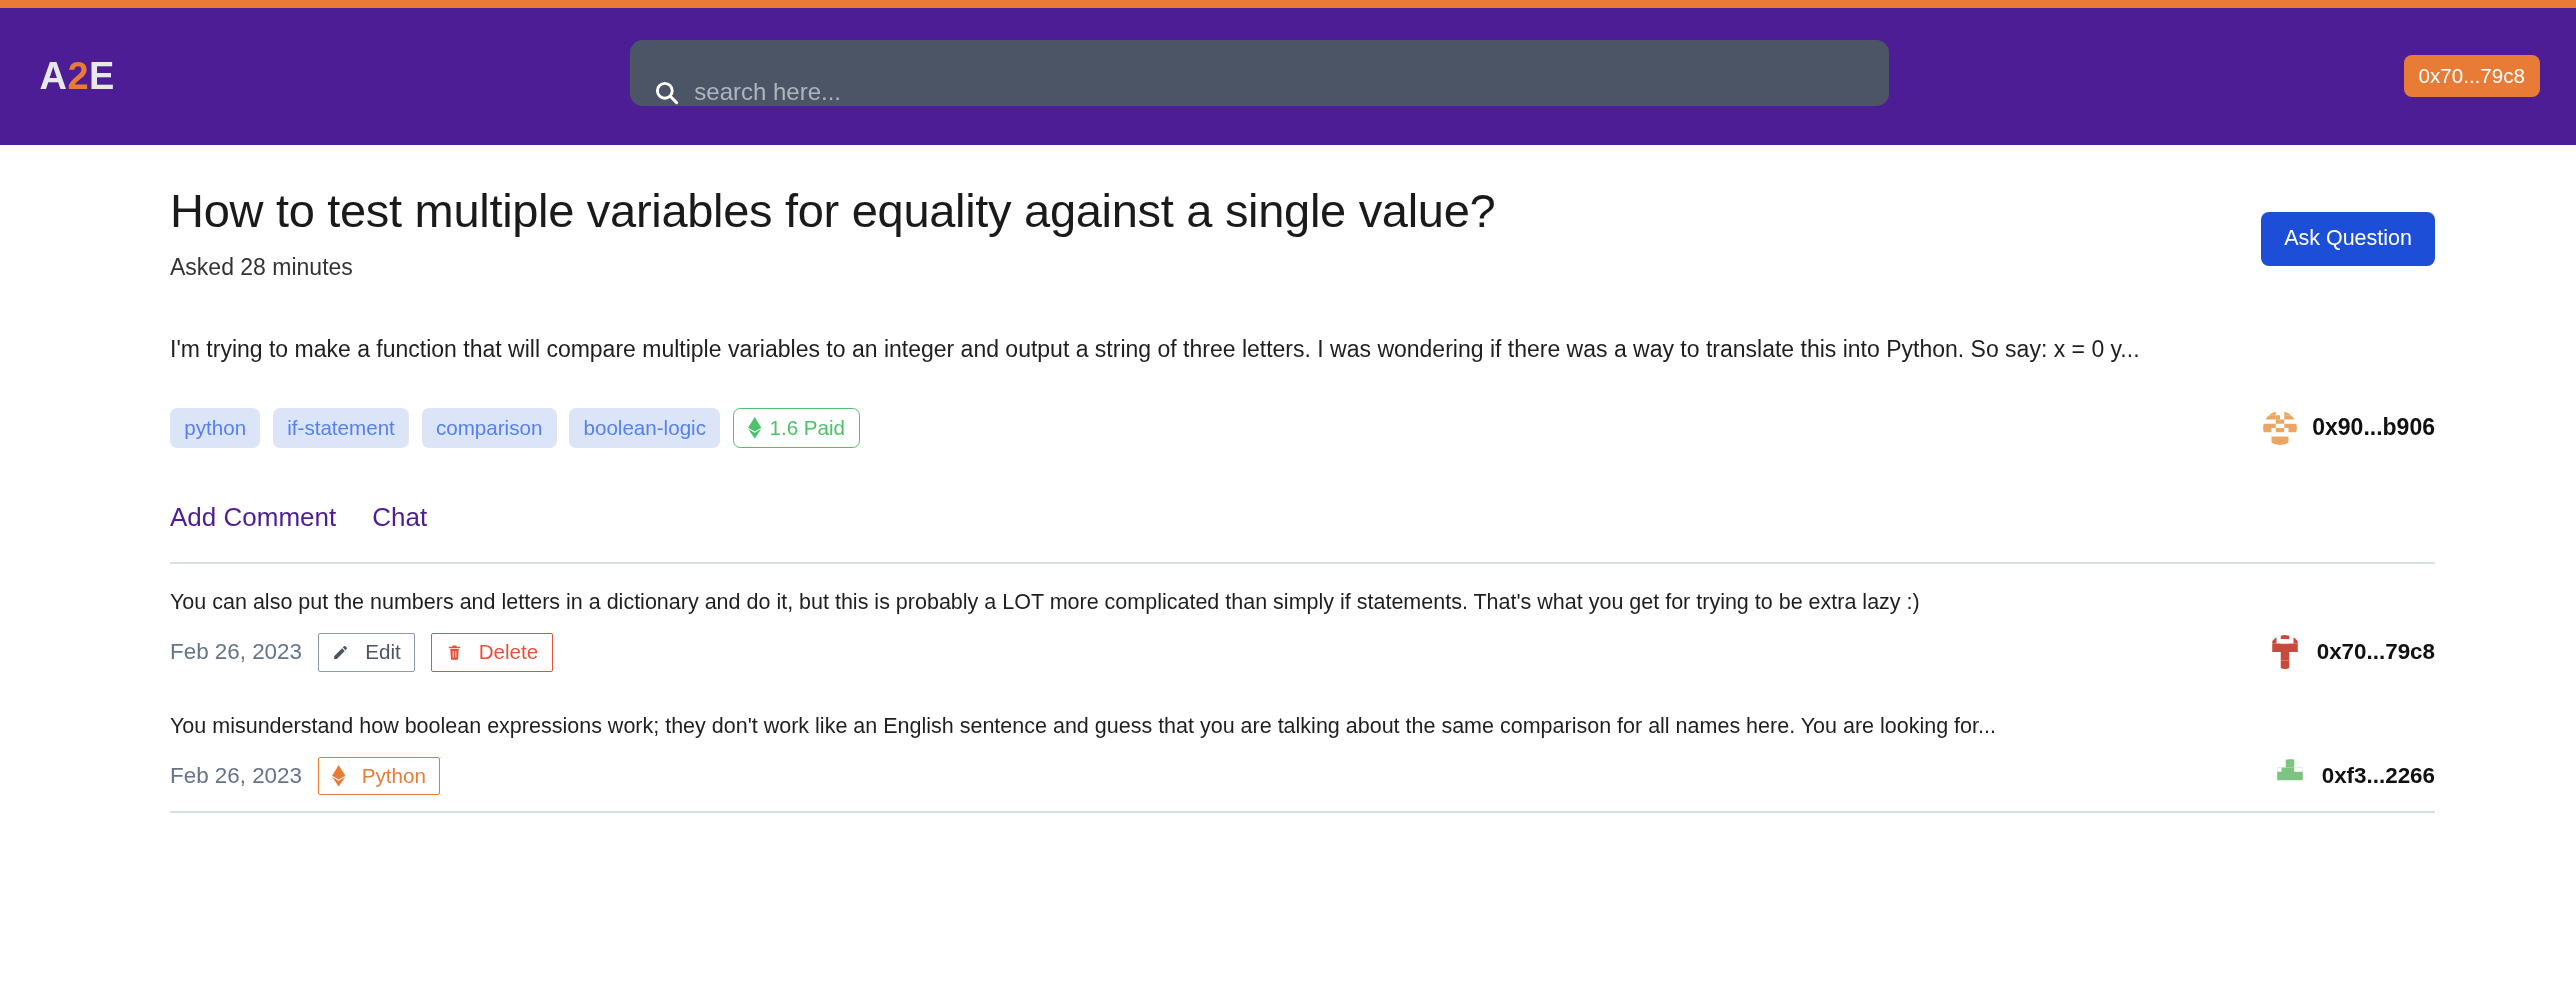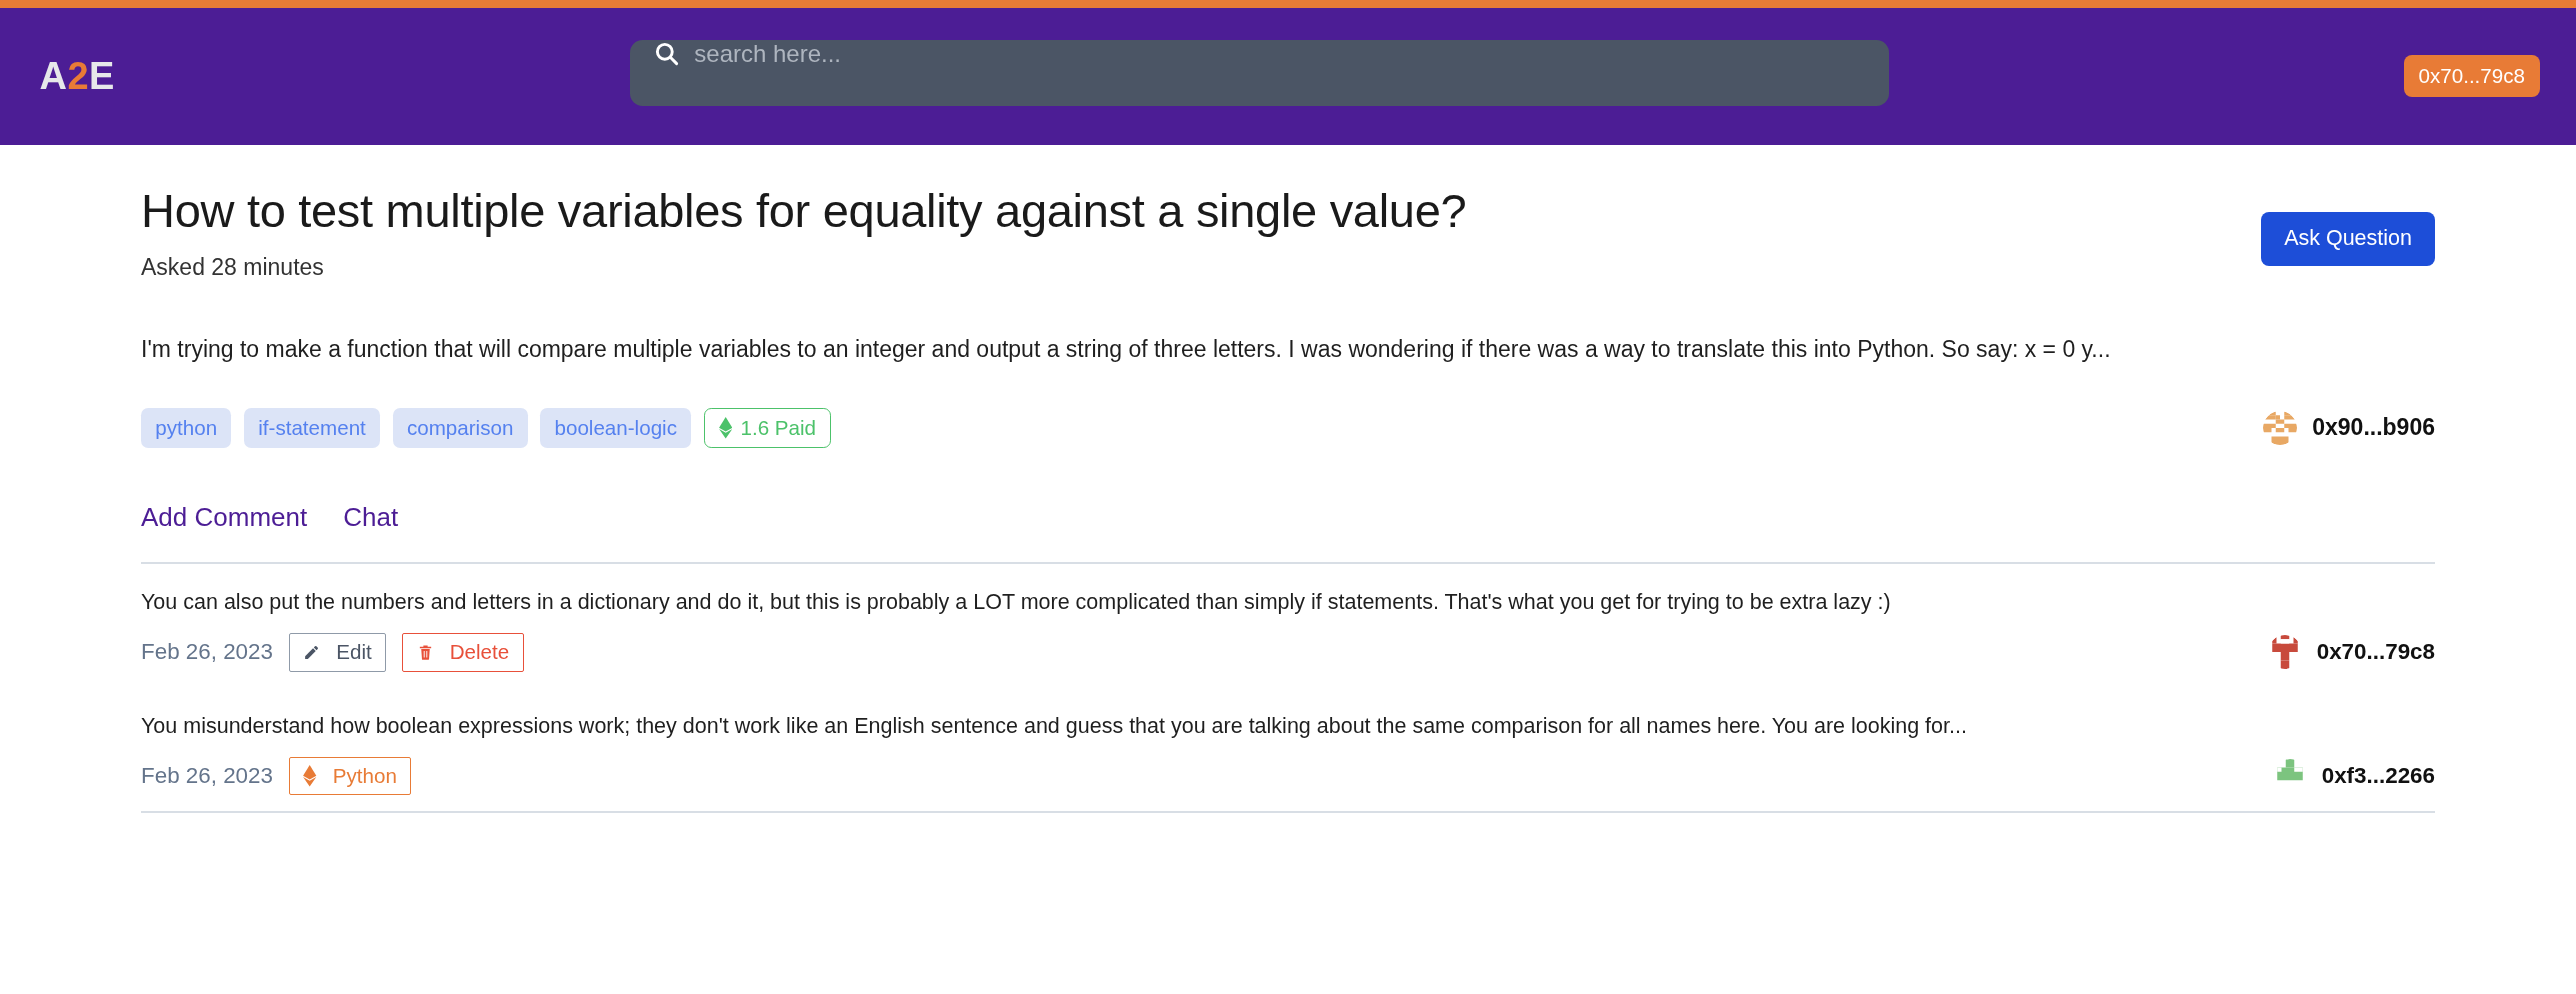--- a/index.html
+++ b/index.html
@@ -40,21 +40,21 @@
 
   .search-wrap {
     position: absolute;
     left: 630px;
     top: 32px;
     width: 1259px;
     height: 66px;
     background: #4b5565;
     border-radius: 12.5px;
     display: flex;
-    align-items: flex-start;
+    align-items: flex-end;
     padding: 0 23px;
   }
   .search-icon {
     width: 27px;
     height: 27px;
     flex: 0 0 auto;
     margin-right: 14.3px;
     display: block;
   }
   .search-input {
@@ -80,20 +80,21 @@
     font-size: 20.6px;
     padding: 9.8px 15px;
     cursor: pointer;
     line-height: 1.1;
   }
 
   
   .page {
     padding: 0 141px;
     position: relative;
+    margin-left: 29px;
   }
 
   .title-row {
     display: flex;
     justify-content: space-between;
     align-items: flex-start;
     padding-top: 38px;
   }
   .title-block { max-width: 1968px; }
   .q-title {

